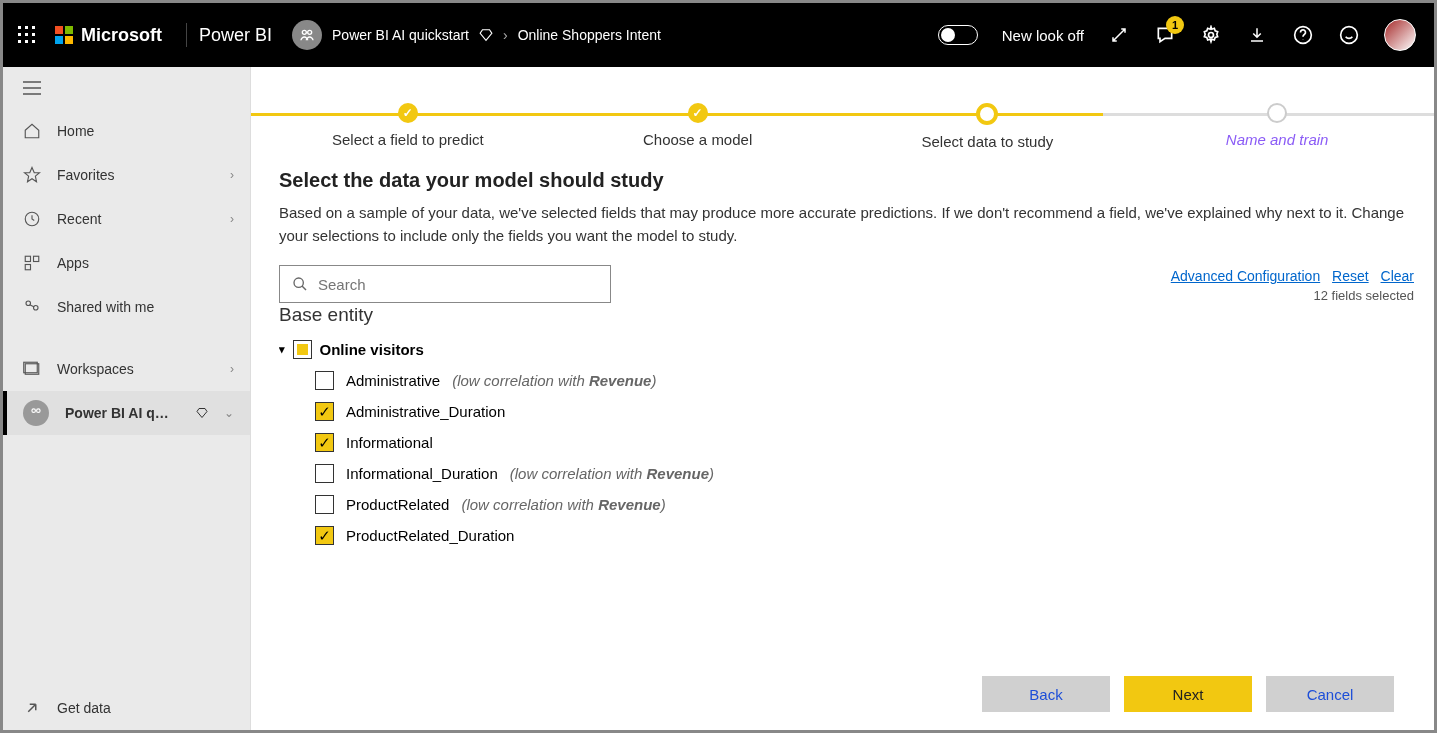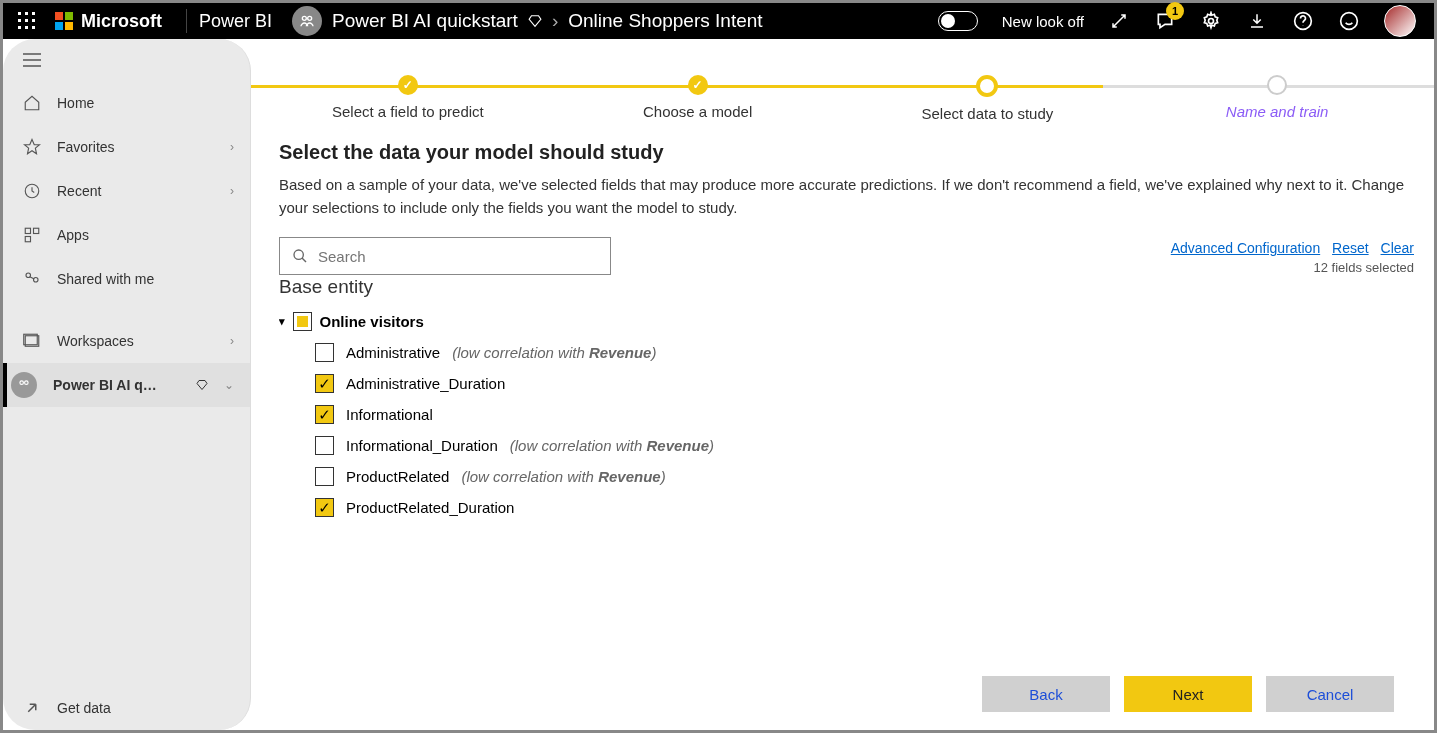--- a/index.html
+++ b/index.html
@@ -1,50 +1,50 @@
 <!DOCTYPE html>
 <html><head>
 <meta charset="utf-8">
 <style>
 * { margin: 0; padding: 0; box-sizing: border-box; font-family: "Segoe UI", -apple-system, sans-serif; }
 html, body { width: 1437px; height: 733px; overflow: hidden; background: #fff; }
 .frame { width: 1437px; height: 733px; border: 3px solid #888; display: flex; flex-direction: column; }
 
 
-.topbar { height: 36px; background: #000; display: flex; align-items: center; color: #fff; padding: 0 10px 0 0; }
+.topbar { height: 64px; background: #000; display: flex; align-items: center; color: #fff; padding: 0 10px 0 0; }
 .waffle { width: 48px; height: 48px; display:flex; align-items:center; justify-content:center; }
 .ms-logo { display: flex; align-items: center; gap: 8px; padding: 0 12px 0 4px; }
 .ms-logo .sq { width: 18px; height: 18px; display: grid; grid-template-columns: 1fr 1fr; grid-template-rows: 1fr 1fr; gap: 1.5px; }
 .ms-logo .sq span:nth-child(1){background:#f25022}.ms-logo .sq span:nth-child(2){background:#7fba00}
 .ms-logo .sq span:nth-child(3){background:#00a4ef}.ms-logo .sq span:nth-child(4){background:#ffb900}
 .ms-logo .word { font-size: 18px; font-weight: 600; }
 .divider-v { width: 1px; height: 24px; background: #444; margin: 0 12px; }
 .brand { font-size: 18px; font-weight: 400; }
 .ws-avatar { width: 30px; height: 30px; border-radius: 50%; background: #888; margin: 0 10px 0 20px; display:flex;align-items:center;justify-content:center; font-size:14px;}
-.breadcrumb { display: flex; align-items:center; gap: 10px; font-size: 19px; }
+.breadcrumb { display: flex; align-items:center; gap: 10px; font-size: 14px; }
 .breadcrumb .chev { color: #aaa; }
 .topbar-spacer { flex: 1; }
 .top-icons { display: flex; align-items: center; gap: 24px; padding-right: 8px; }
 .toggle { width: 40px; height: 20px; border: 1.5px solid #fff; border-radius: 20px; position: relative; }
 .toggle::after { content:""; position:absolute; left:2px; top:2px; width:14px; height:14px; background:#fff; border-radius:50%; }
 .newlook { font-size: 15px; }
 .icon-btn { width: 22px; height: 22px; display:flex; align-items:center; justify-content:center; position:relative;}
 .badge { position:absolute; top:-8px; right:-8px; background:#f2c811; color:#000; font-size:11px; font-weight:700; width:18px; height:18px; border-radius:50%; display:flex;align-items:center;justify-content:center;}
 .avatar { width: 32px; height: 32px; border-radius: 50%; background: linear-gradient(135deg,#a52a2a,#fff); border:1px solid #fff; }
 
 
 .body { flex:1; display:flex; min-height:0; }
-.sidebar { width: 248px; background:#eaeaea; border-right:1px solid #ddd; display:flex; flex-direction:column;border-radius:32px; }
+.sidebar { width: 248px; background:#eaeaea; border-right:1px solid #ddd; display:flex; flex-direction:column; }
 .hamburger { height:42px; display:flex; align-items:center; padding-left:20px; }
 .nav-item { height:44px; display:flex; align-items:center; padding:0 16px 0 20px; font-size:14px; color:#333; gap:16px; }
 .nav-item .ico { width:18px; height:18px; display:flex;align-items:center;justify-content:center; color:#555;}
 .nav-item .label { flex:1; }
 .nav-item .chev { color:#888; font-size:12px;}
 .nav-section-gap { height: 18px; }
-.nav-item.active { border-left: 4px solid #000; padding-left:4px; background:#e0e0e0;}
+.nav-item.active { border-left: 4px solid #000; padding-left:16px; background:#e0e0e0;}
 .nav-item.active .ws-av { width:26px;height:26px;border-radius:50%;background:#999;display:flex;align-items:center;justify-content:center;font-size:12px;}
 .sidebar-spacer { flex:1; }
 
 
 .main { flex:1; display:flex; flex-direction:column; background:#fff; min-width:0;}
 .stepper { height: 48px; margin-top: 36px; display:flex; padding: 0 12px; position:relative;}
 .step { flex:1; text-align:center; font-size:15px; position:relative; color:#333;}
 .step .dot { width:20px; height:20px; border-radius:50%; background:#f2c811; display:flex;align-items:center;justify-content:center; margin:0 auto 8px; color:#fff; font-size:12px; font-weight:bold; position:relative; z-index:2;}
 .step.inactive { color:#8b5cf6;font-style:italic; }
 .step.inactive .dot { background:#fff; border:2px solid #ccc; }

